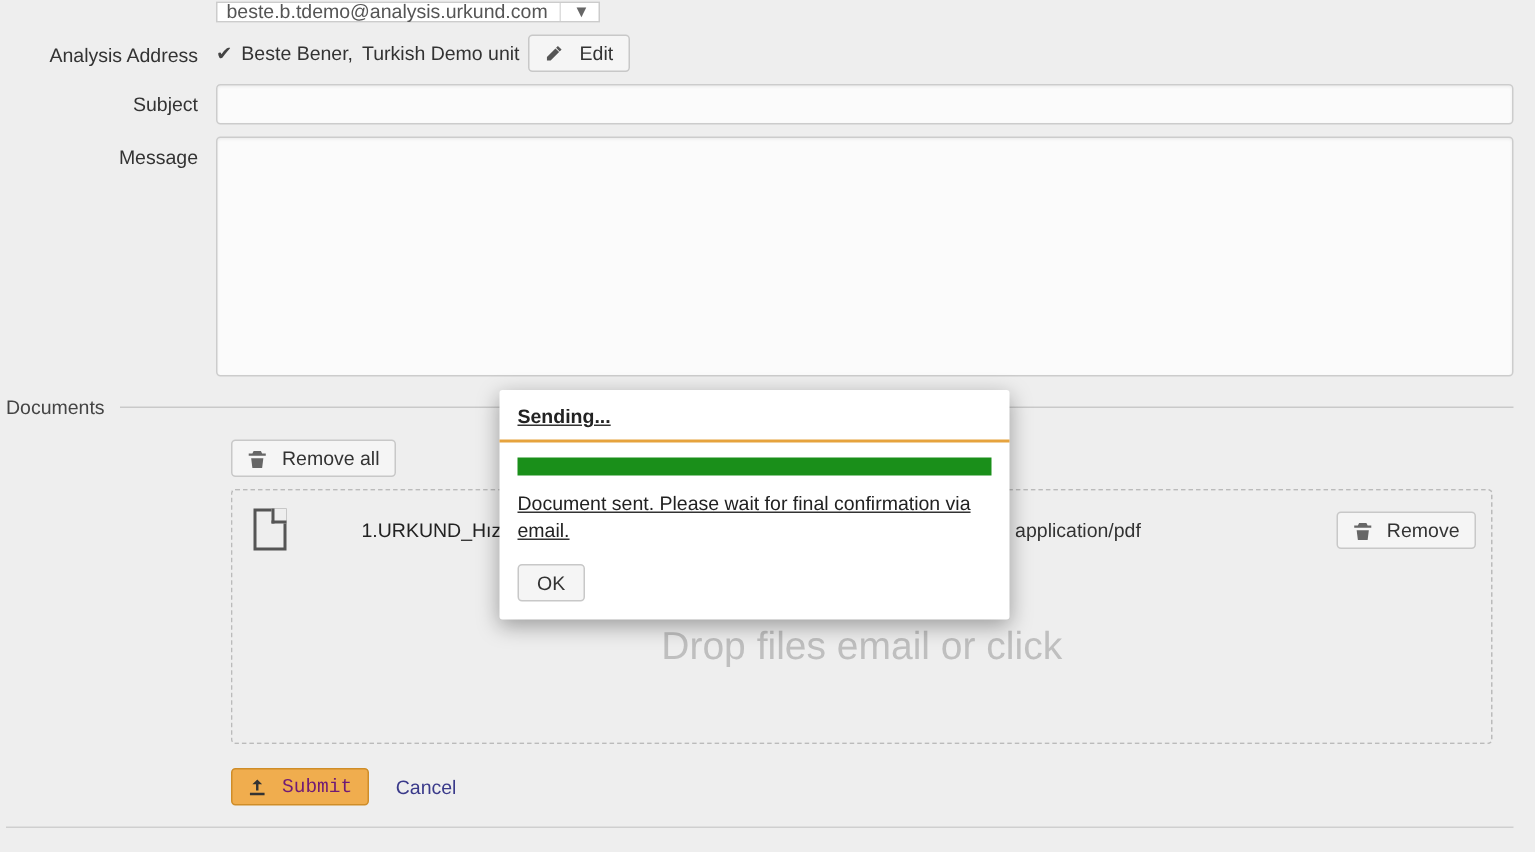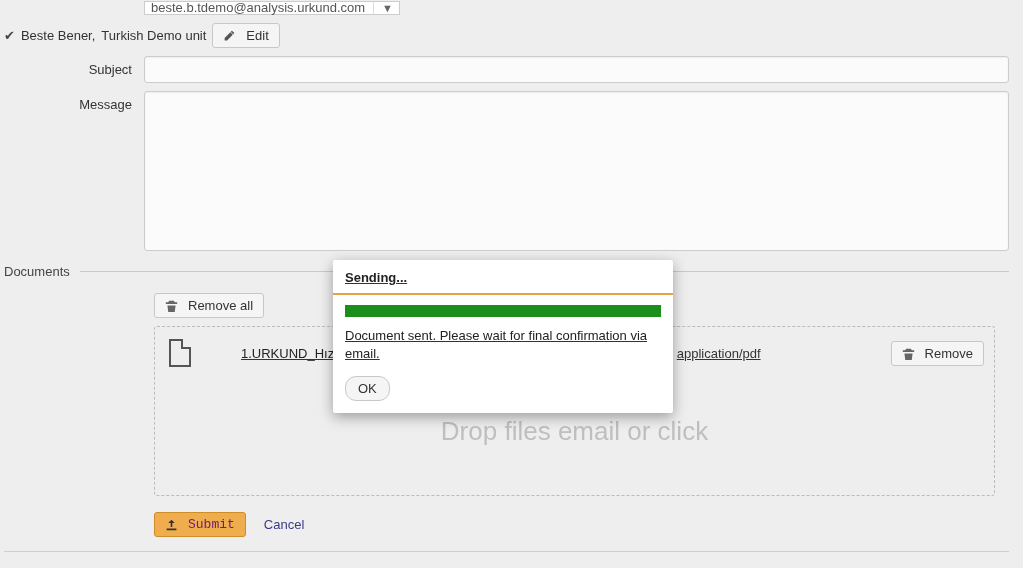--- a/index.html
+++ b/index.html
@@ -90,21 +90,21 @@
   .section-divider .title {
     color: #444;
     padding-right: 10px;
     font-size: 13px;
   }
   .section-divider .line {
     flex: 1;
     height: 1px;
     background: #c9c9c9;
   }
-  .doc-area { margin-left: 150px; margin-right: 14px; text-decoration: underline; }
+  .doc-area { margin-left: 150px; margin-right: 14px; }
   .dropzone {
     border: 1px dashed #bbb;
     border-radius: 3px;
     background: #eee;
     padding: 10px;
     min-height: 170px;
     position: relative;
   }
   .dz-placeholder {
     position: absolute;
@@ -161,40 +161,41 @@
     color: #222;
     border-bottom: 2px solid #e6a33e;
   }
   .modal-body { padding: 10px 12px 12px 12px; }
   .progress {
     width: 100%; height: 12px;
     background: #1a8f1a;
     margin-bottom: 10px;
   }
   .modal-msg { color: #222; line-height: 1.35; margin-bottom: 14px; }
-  .modal .btn { padding: 4px 12px; border-radius: 11px; }
+  .modal .btn { padding: 4px 12px; }
 
   svg.icon { width: 13px; height: 13px; }
 </style>
 </head>
 <body>
 
 <div class="form-area">
 
   <div class="row">
     <div class="label"></div>
     <div class="field">
       <div class="select">
         <span>beste.b.tdemo@analysis.urkund.com</span>
         <span class="caret">▼</span>
       </div>
     </div>
   </div>
 
   <div class="row">
+    <div class="label">Analysis Address</div>
     <div class="field">
       <div class="verify-line">
         <span class="check">✔</span>
         <span>Beste Bener,</span>
         <span>Turkish Demo unit</span>
         <button class="btn">
           <svg class="icon" viewBox="0 0 16 16">
               <path fill="#555" d="M2 11l7-7 3 3-7 7H2v-3zm9-9l3 3-1.5 1.5-3-3L11 2z"></path>
             </svg>
           <span>Edit</span>

